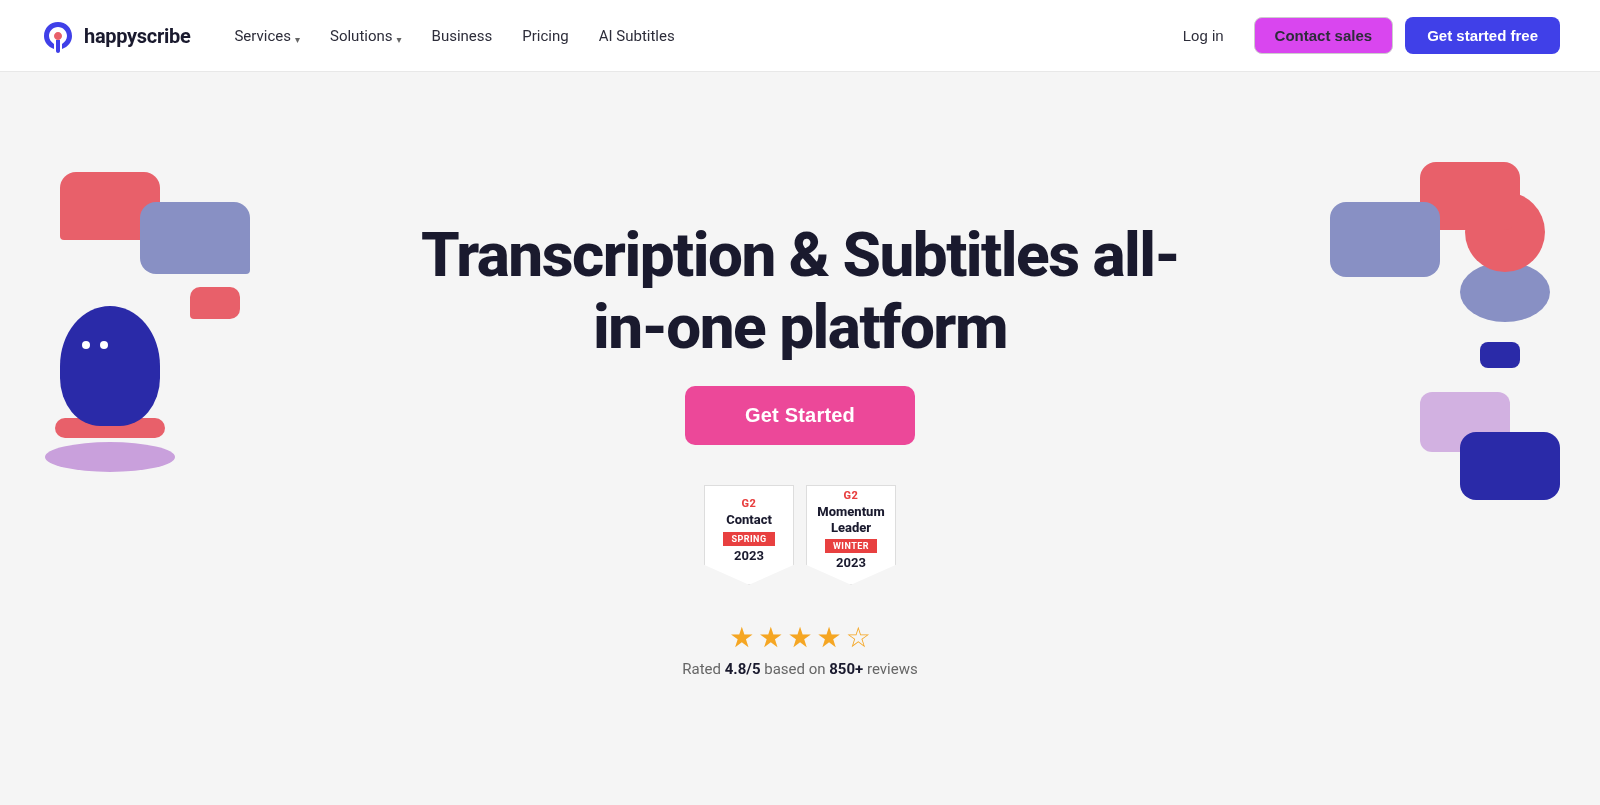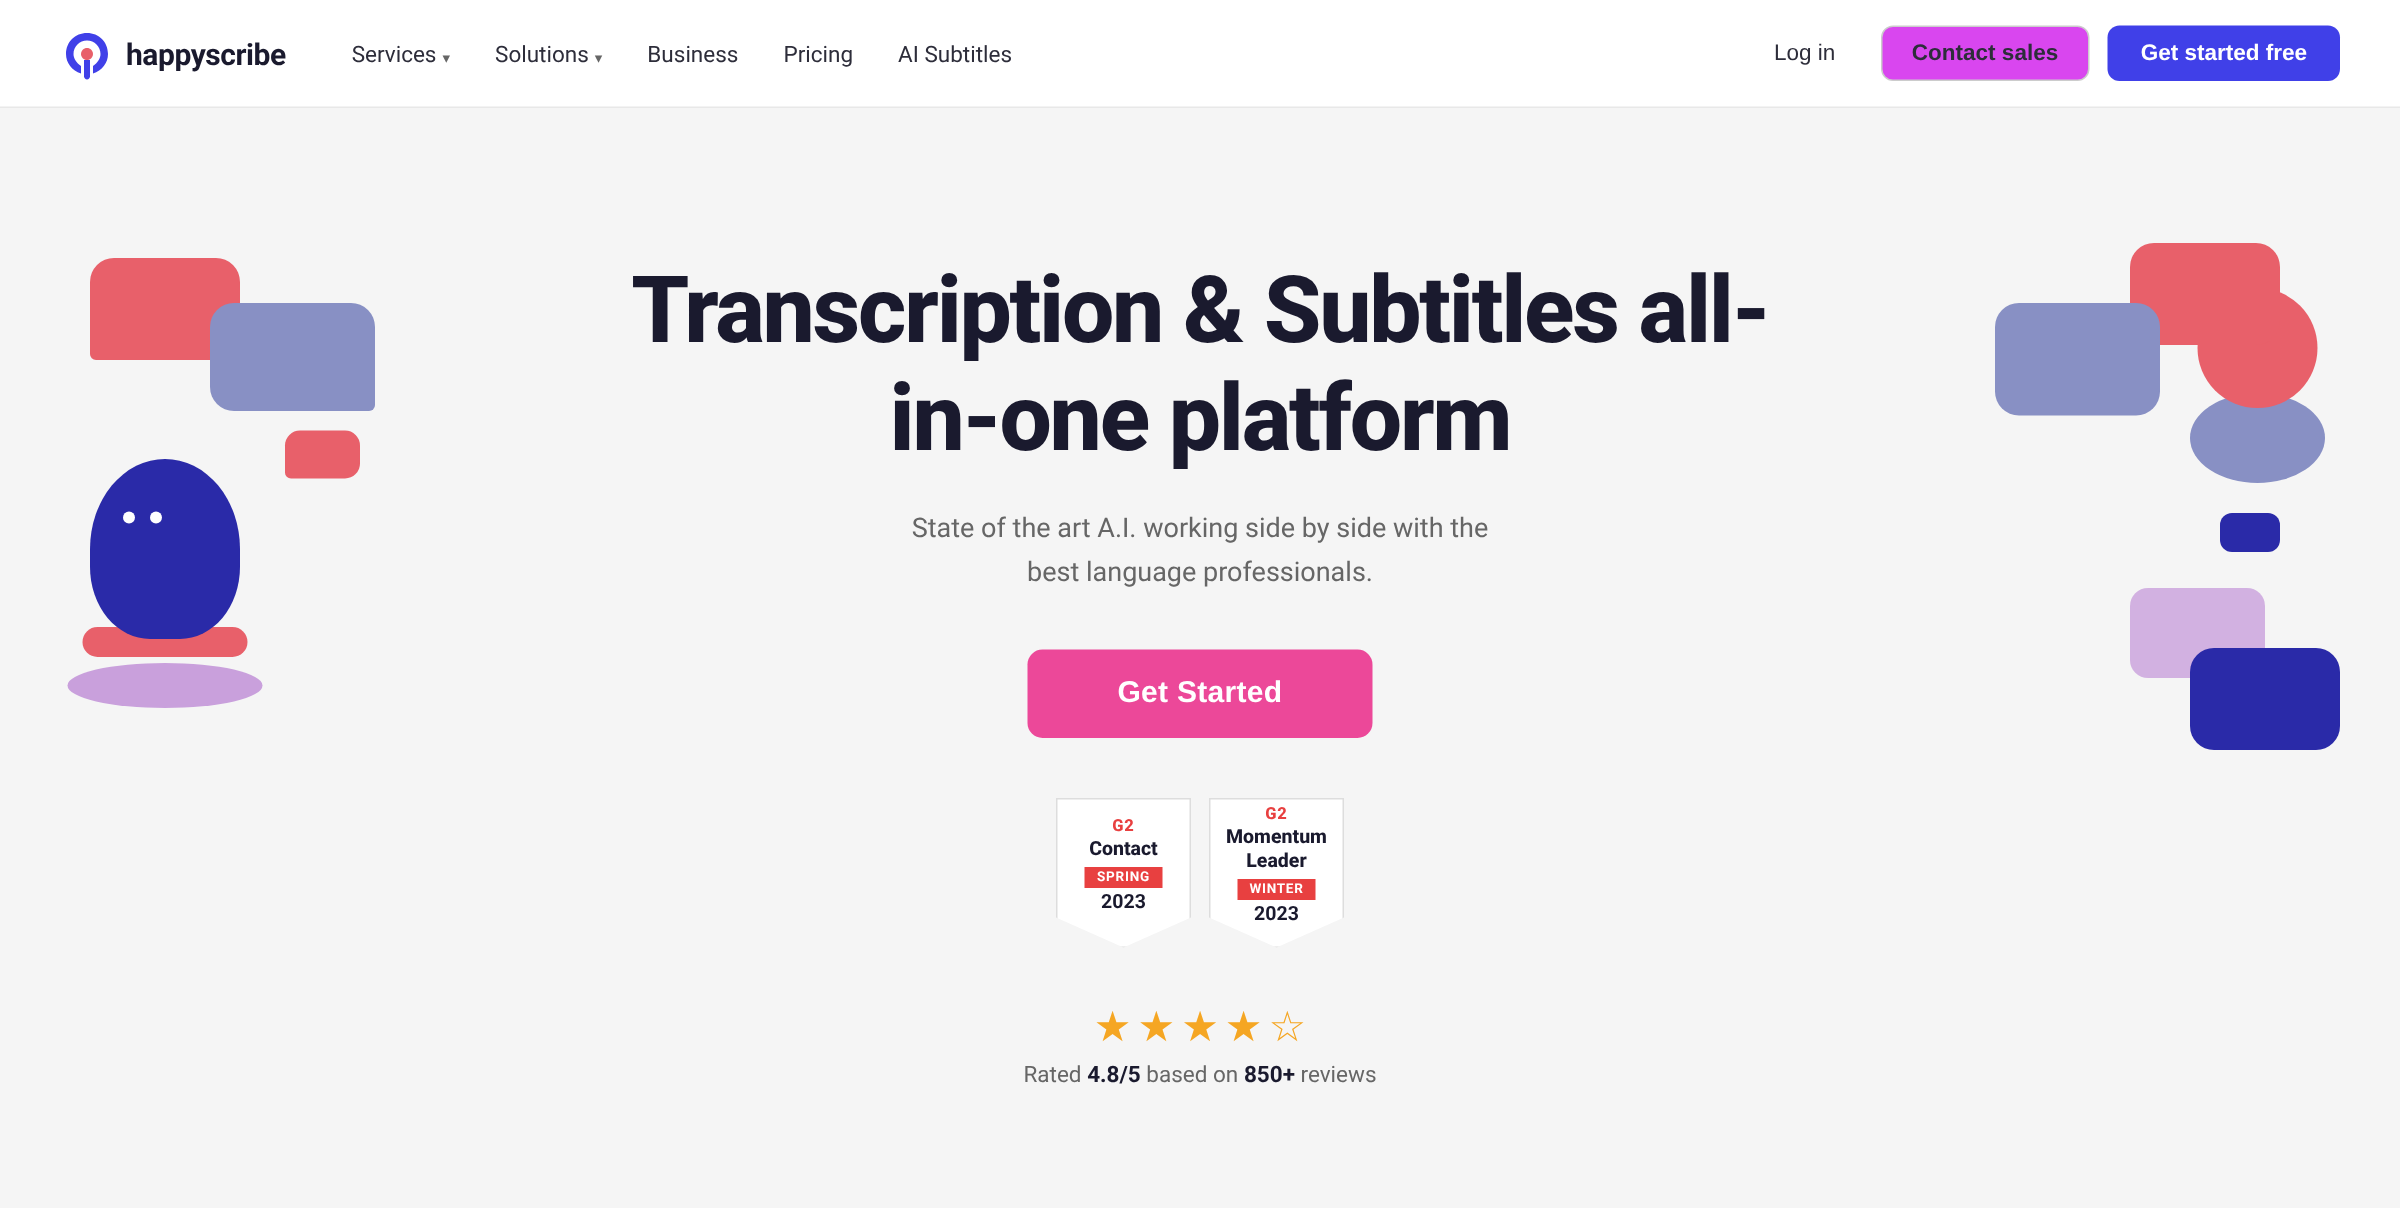--- a/index.html
+++ b/index.html
@@ -496,21 +496,20 @@
     </div>
 
     <div class="bubble b-r1"></div>
     <div class="bubble b-r2"></div>
     <div class="bubble b-r3"></div>
     <div class="bubble b-r4"></div>
     <div class="bubble b-r5"></div>
   </div>
 
   <h1 class="hero-title">Transcription &amp; Subtitles all-in-one platform</h1>
-  <p class="hero-subtitle">State of the art A.I. working side by side with the best language professionals.</p>
   <button class="btn-get-started-hero">Get Started</button>
 
   <div class="badges">
     <div class="badge">
       <span class="badge-g2">G2</span>
       <span class="badge-title">Contact</span>
       <span class="badge-season">SPRING</span>
       <span class="badge-year">2023</span>
     </div>
     <div class="badge">

